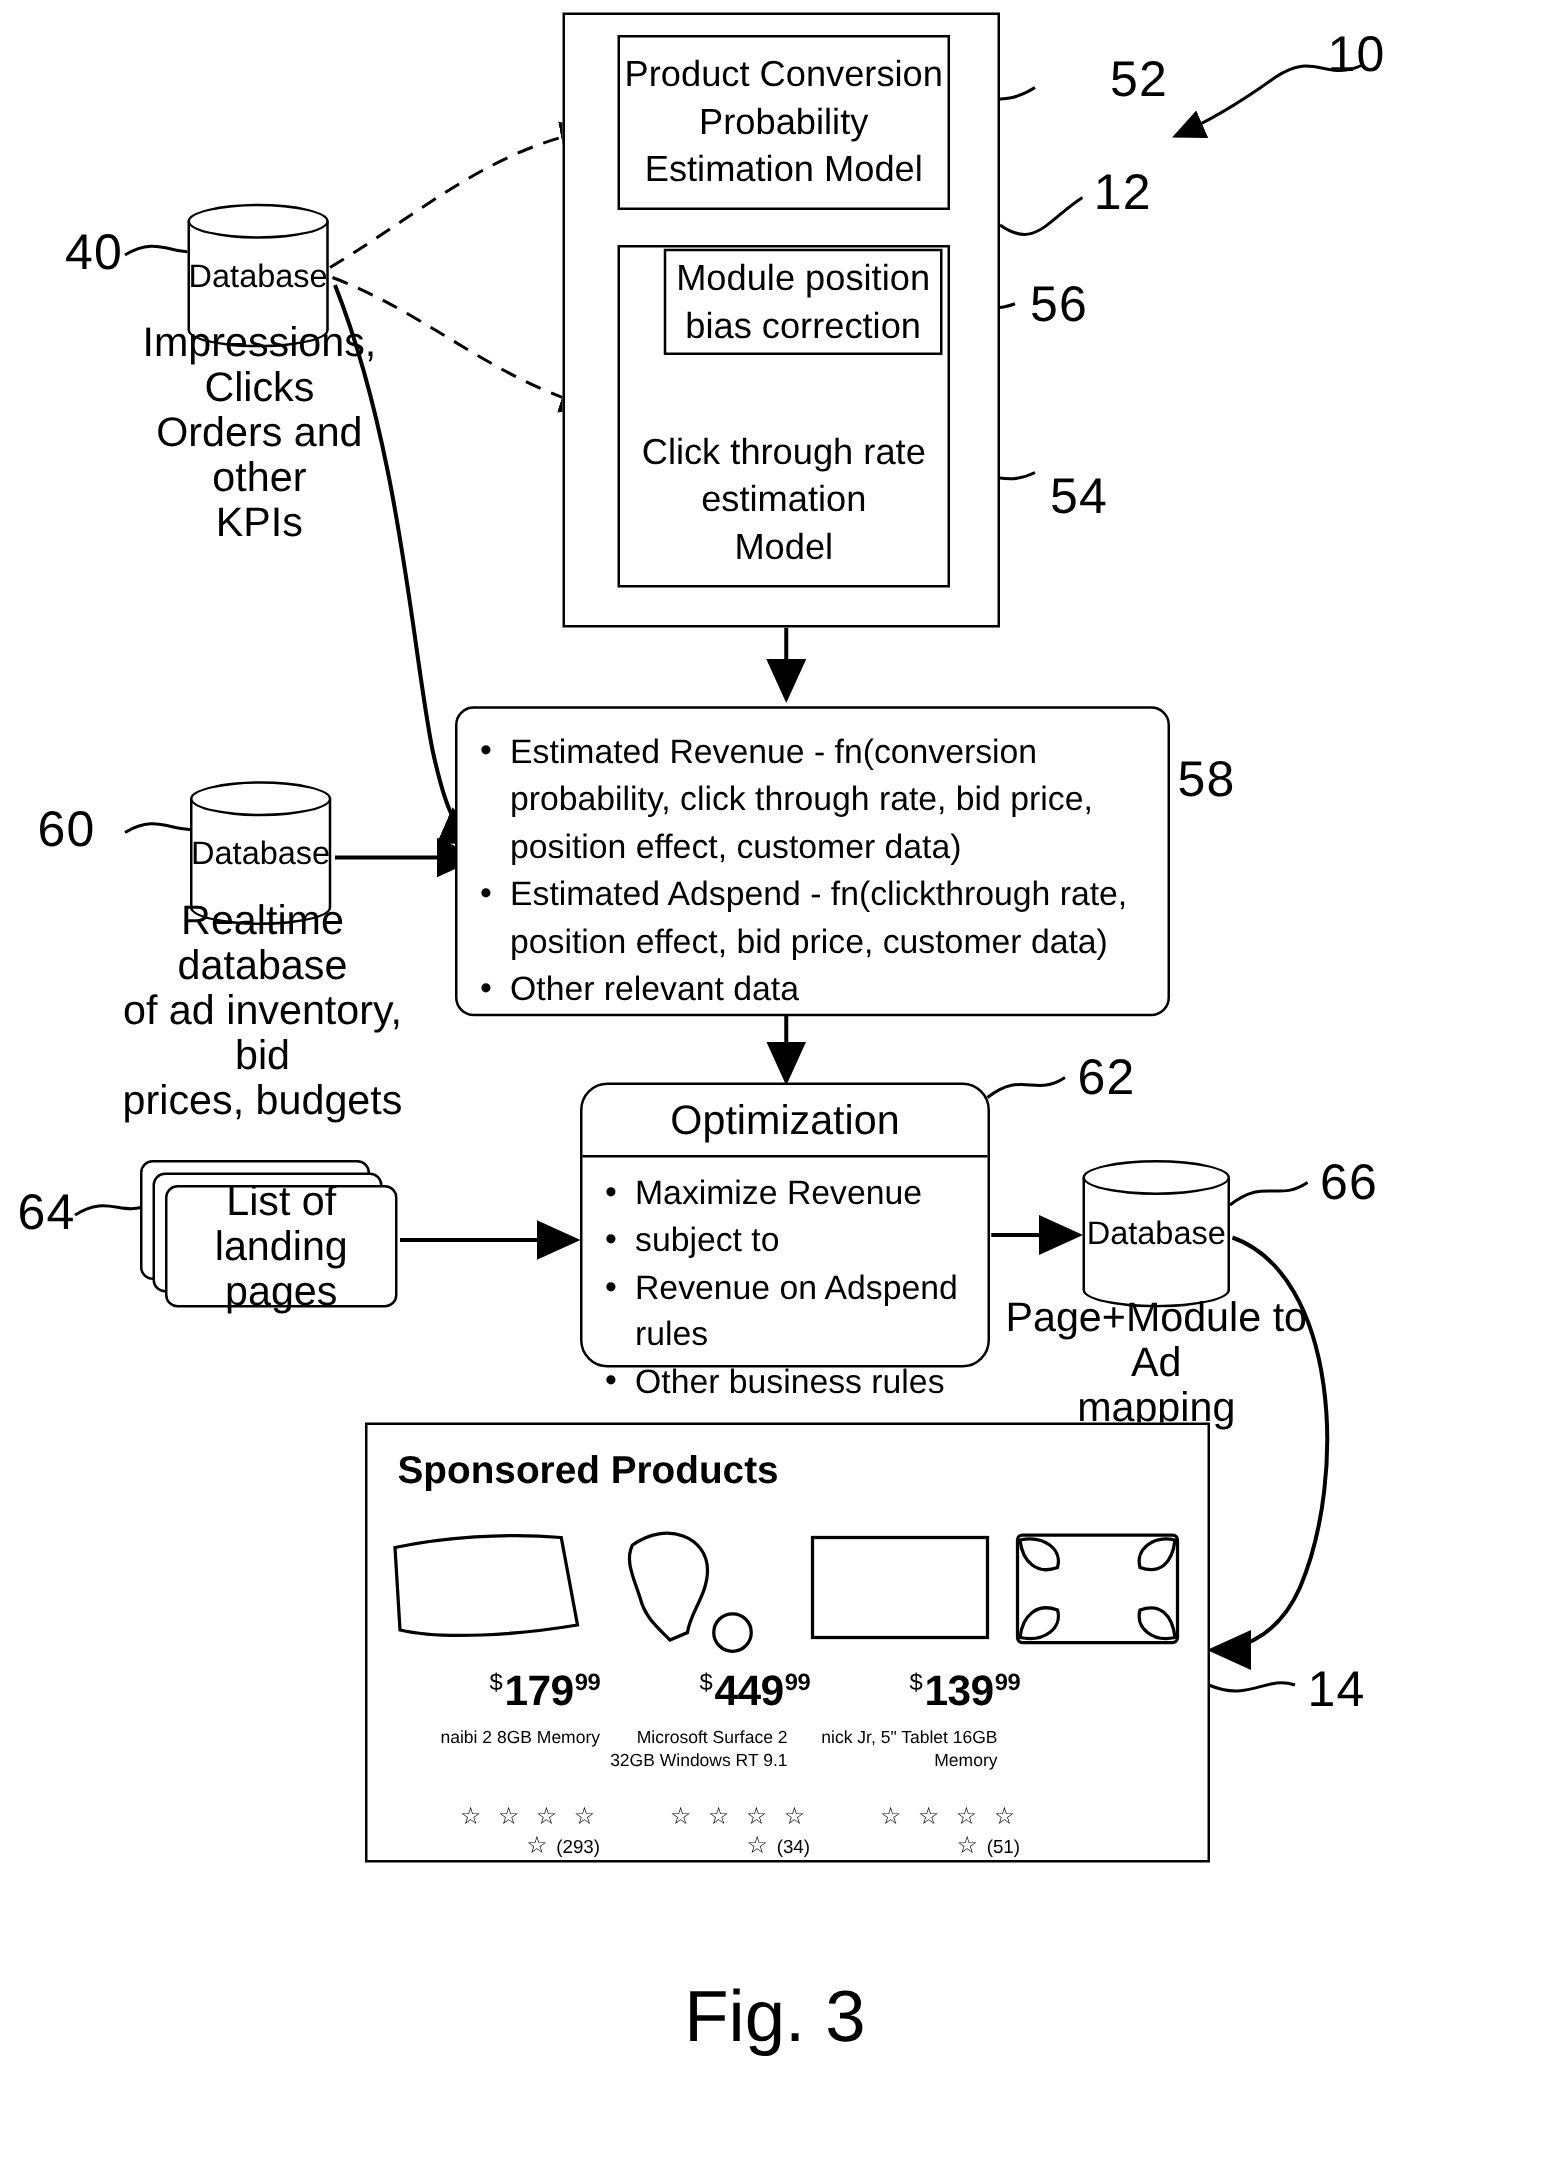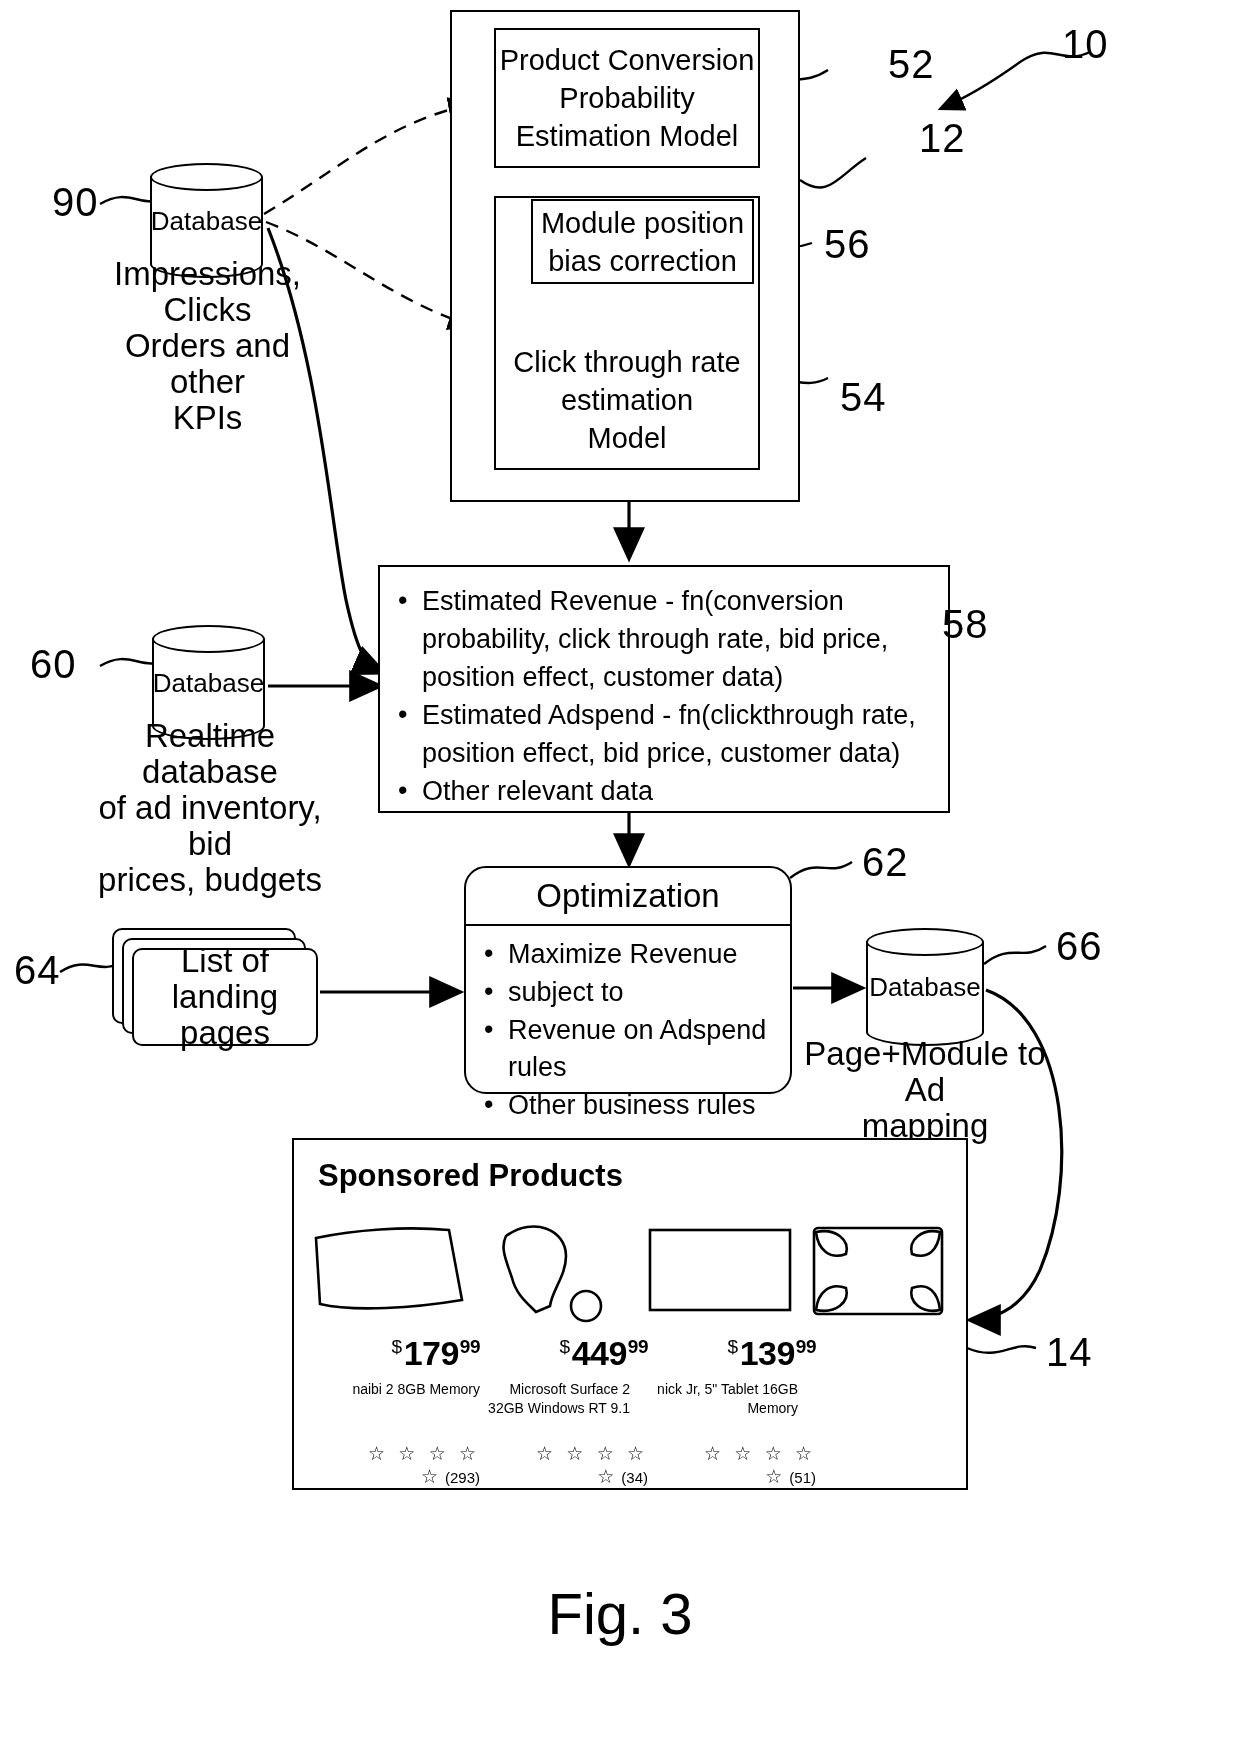--- a/index.html
+++ b/index.html
@@ -133,21 +133,21 @@
     <div class="top"></div>
     <div class="bot"></div>
     <div class="lbl">Database</div>
   </div>
   <div class="abs ctr" style="left:85px;top:288px;width:245px;height:115px;flex-direction:column;">
     <div class="t">Impressions, Clicks</div>
     <div class="t">Orders and other</div>
     <div class="t">KPIs</div>
   </div>
 
-  <div class="abs box" style="left:378px;top:565px;width:572px;height:248px;padding:16px 14px 0 14px;">
+  <div class="abs box" style="left:364px;top:565px;width:572px;height:248px;padding:16px 14px 0 14px;border-radius:15px;">
     <ul class="bullets">
       <li>Estimated Revenue - fn(conversion</li>
       <li class="cont">probability, click through rate, bid price,</li>
       <li class="cont">position effect, customer data)</li>
       <li>Estimated Adspend - fn(clickthrough rate,</li>
       <li class="cont">position effect, bid price, customer data)</li>
       <li>Other relevant data</li>
     </ul>
   </div>
 
@@ -243,26 +243,26 @@
         <div>
           <span class="stars">☆ ☆ ☆ ☆ ☆</span><span class="rcount">(51)</span>
         </div>
       </div>
 
     </div>
   </div>
 
   <div class="abs refnum" style="left:1062px;top:22px;">10</div>
   <div class="abs refnum" style="left:840px;top:42px;margin-left:48px;">52</div>
-  <div class="abs refnum" style="left:875px;top:116px;margin-left:44px;">12</div>
+  <div class="abs refnum" style="left:875px;top:132px;">12</div>
   <div class="abs refnum" style="left:824px;top:222px;">56</div>
   <div class="abs refnum" style="left:840px;top:375px;">54</div>
   <div class="abs refnum" style="left:942px;top:602px;">58</div>
   <div class="abs refnum" style="left:862px;top:840px;">62</div>
   <div class="abs refnum" style="left:1056px;top:924px;">66</div>
   <div class="abs refnum" style="left:1046px;top:1330px;">14</div>
-  <div class="abs refnum" style="left:52px;top:180px;">90</div>
+  <div class="abs refnum" style="left:52px;top:180px;">40</div>
   <div class="abs refnum" style="left:30px;top:642px;">60</div>
   <div class="abs refnum" style="left:14px;top:948px;">64</div>
 
   <div class="abs figcap" style="left:0;top:1580px;">Fig. 3</div>
 
 </div>
 
 </body></html>

